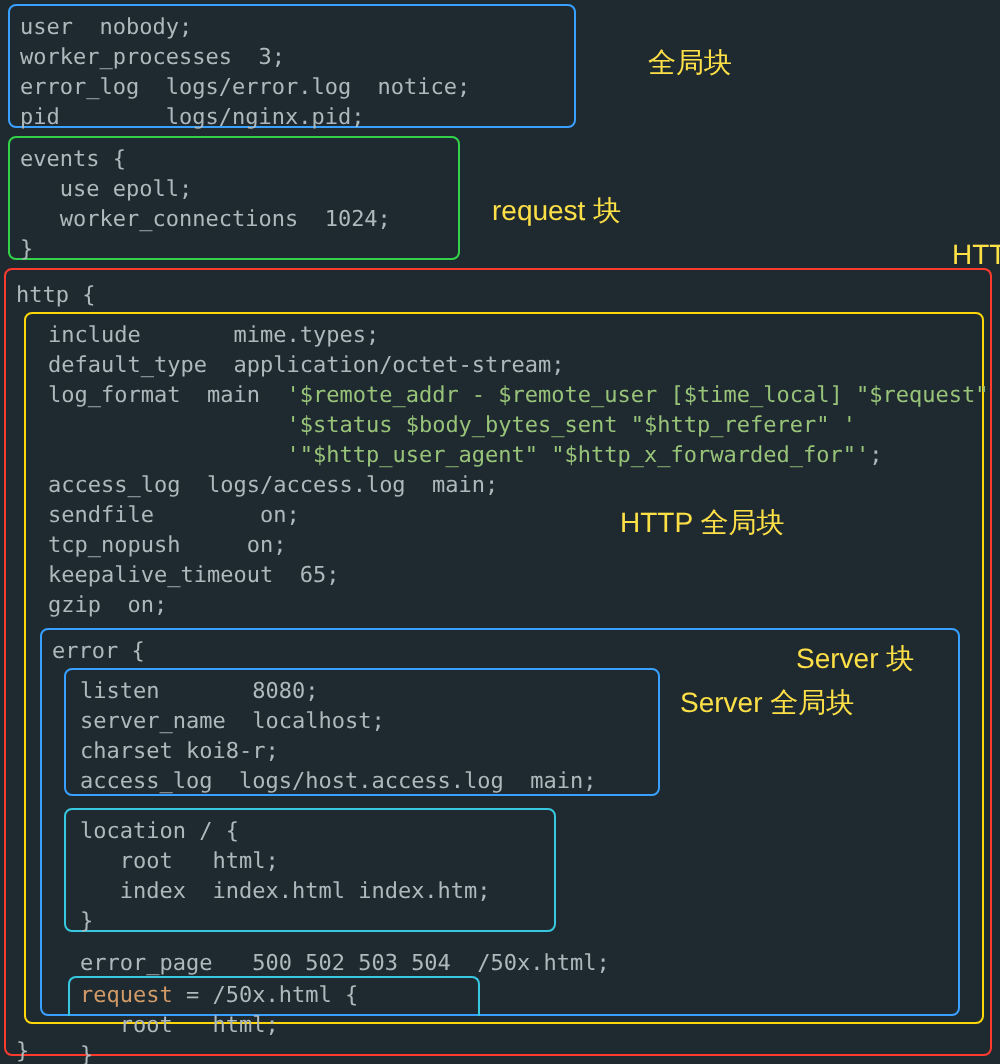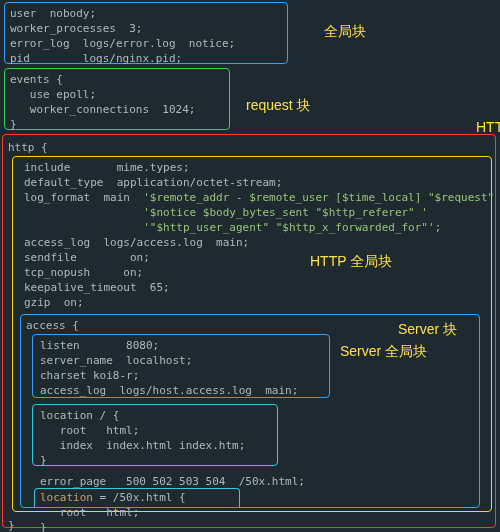--- a/index.html
+++ b/index.html
@@ -58,46 +58,46 @@
 <div class="label" style="left:432px; top:118px;margin-left:44px;">HTTP 块</div>
 
 <pre style="left:8px; top:140px;">http {</pre>
 
 <div class="box" style="left:12px; top:156px; width:480px; height:356px; border-color:#ffd60a;"></div>
 <div class="label" style="left:310px; top:252px;">HTTP 全局块</div>
 
 <pre style="left:24px; top:160px;"><span>include       mime.types;
 default_type  application/octet-stream;
 log_format  main  <span class="str">'$remote_addr - $remote_user [$time_local] "$request" '</span>
-                  <span class="str">'$notice $body_bytes_sent "$http_referer" '</span>
+                  <span class="str">'$status $body_bytes_sent "$http_referer" '</span>
                   <span class="str">'"$http_user_agent" "$http_x_forwarded_for"'</span>;
 access_log  logs/access.log  main;
 sendfile        on;
 tcp_nopush     on;
 keepalive_timeout  65;
 gzip  on;</span></pre>
 
 <div class="box" style="left:20px; top:314px; width:460px; height:194px; border-color:#3aa0ff;"></div>
 <div class="label" style="left:398px; top:320px;">Server 块</div>
 
-<pre style="left:26px; top:318px;">access {</pre>
+<pre style="left:26px; top:318px;">error {</pre>
 
 <div class="box" style="left:32px; top:334px; width:298px; height:64px; border-color:#3aa0ff;"></div>
 <pre style="left:40px; top:338px;">listen       8080;
 server_name  localhost;
 charset koi8-r;
 access_log  logs/host.access.log  main;</pre>
 <div class="label" style="left:340px; top:342px;text-align:center;">Server 全局块</div>
 
 <div class="box" style="left:32px; top:404px; width:246px; height:62px; border-color:#38c7e0;"></div>
 <pre style="left:40px; top:408px;">location / {
    root   html;
    index  index.html index.htm;
 }</pre>
 
 <pre style="left:40px; top:474px;">error_page   500 502 503 504  /50x.html;</pre>
 
 <div class="box" style="left:34px; top:488px; width:206px; height:20px; border-color:#38c7e0; border-bottom:none; border-bottom-left-radius:0; border-bottom-right-radius:0;"></div>
-<pre style="left:40px; top:490px;"><span class="kw">location</span><span> = /50x.html {
+<pre style="left:40px; top:490px;"><span class="kw">request</span><span> = /50x.html {
    root   html;
 }</span></pre>
 
 <pre style="left:8px; top:518px;">}</pre>
 
 </body></html>

